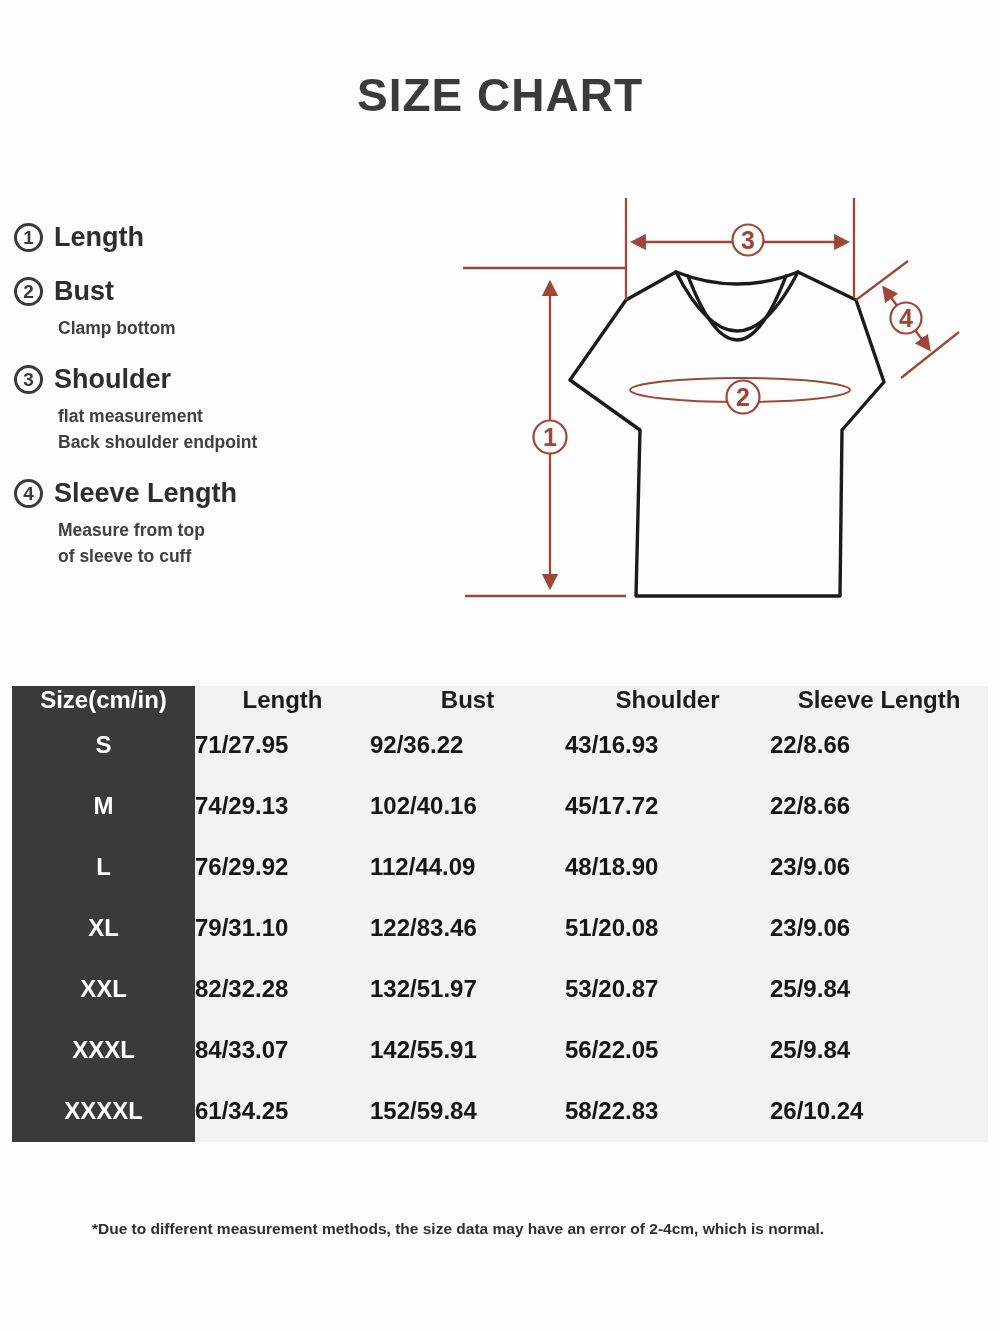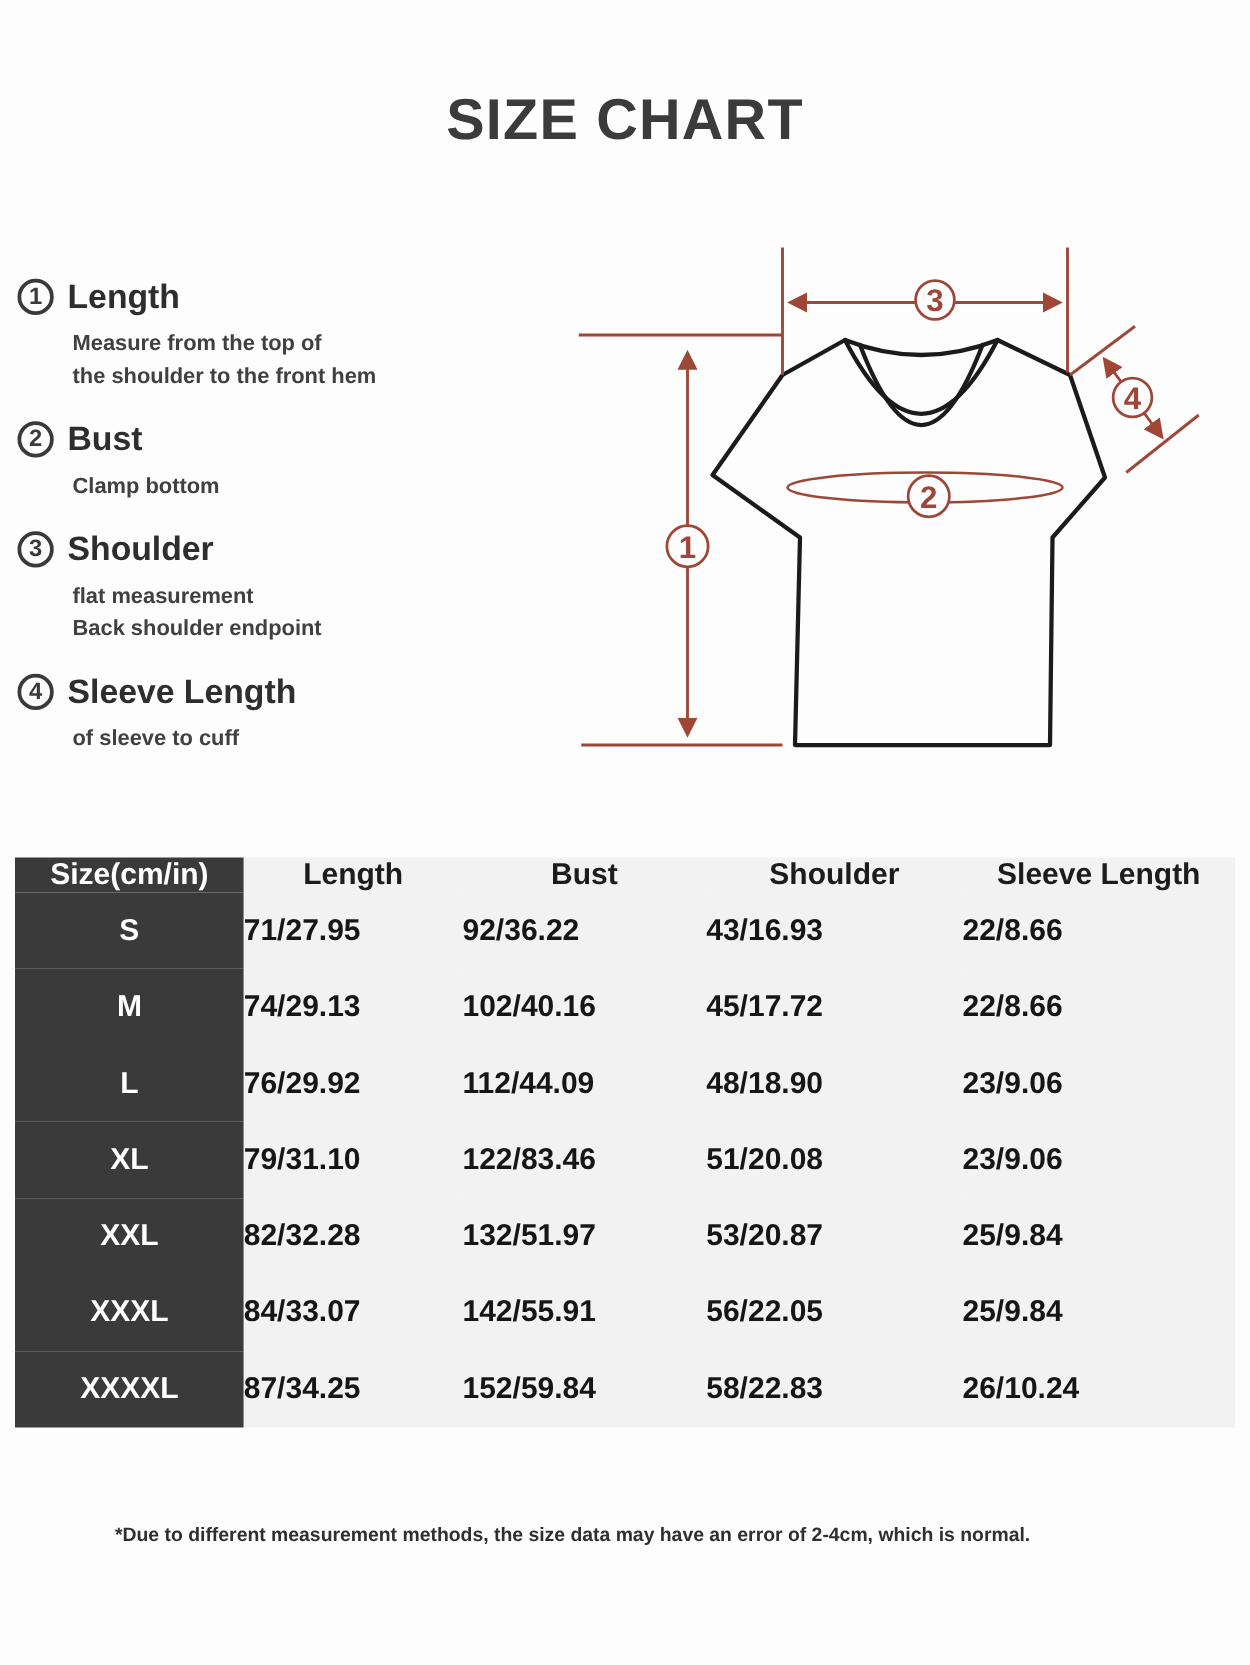--- a/index.html
+++ b/index.html
@@ -47,24 +47,20 @@
 <div id="page">
 
   <div class="title">SIZE CHART</div>
 
   <div class="legend">
     <div class="legend-item">
       <div class="legend-head">
         <span class="lnum">1</span>
         <span class="ltitle">Length</span>
       </div>
-      <div class="ldesc">
-        <div>Measure from the top of</div>
-        <div>the shoulder to the front hem</div>
-      </div>
     </div>
     <div class="legend-item">
       <div class="legend-head">
         <span class="lnum">2</span>
         <span class="ltitle">Bust</span>
       </div>
       <div class="ldesc">
         <div>Clamp bottom</div>
       </div>
     </div>
@@ -77,20 +73,21 @@
         <div>flat measurement</div>
         <div>Back shoulder endpoint</div>
       </div>
     </div>
     <div class="legend-item">
       <div class="legend-head">
         <span class="lnum">4</span>
         <span class="ltitle">Sleeve Length</span>
       </div>
       <div class="ldesc">
+        <div>Measure from top</div>
         <div>of sleeve to cuff</div>
       </div>
     </div>
   </div>
 
   <svg class="diagram" viewBox="440 180 560 480" xmlns="http://www.w3.org/2000/svg">
     <defs>
       <marker id="mk" viewBox="0 0 10 10" refX="8" refY="5" markerWidth="7" markerHeight="7" orient="auto-start-reverse">
         <path d="M0,0 L10,5 L0,10 z" fill="#9e4737"></path>
       </marker>
@@ -190,21 +187,21 @@
         </tr>
         <tr>
           <th class="dark">XXXL</th>
           <td class="lite">84/33.07</td>
           <td class="lite">142/55.91</td>
           <td class="lite">56/22.05</td>
           <td class="lite">25/9.84</td>
         </tr>
         <tr>
           <th class="dark">XXXXL</th>
-          <td class="lite">87/34.25</td>
+          <td class="lite">61/34.25</td>
           <td class="lite">152/59.84</td>
           <td class="lite">58/22.83</td>
           <td class="lite">26/10.24</td>
         </tr>
       </tbody>
   </table>
 
   <div class="footnote">*Due to different measurement methods, the size data may have an error of 2-4cm, which is normal.</div>
 
 </div>

